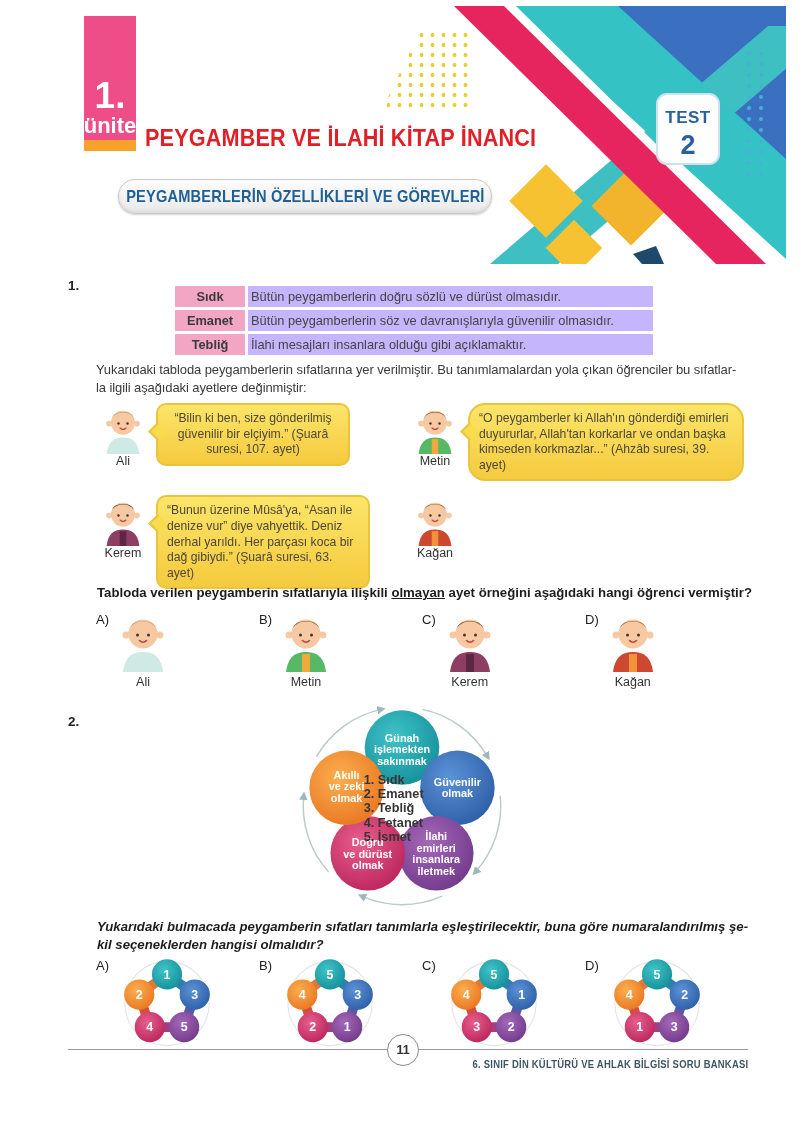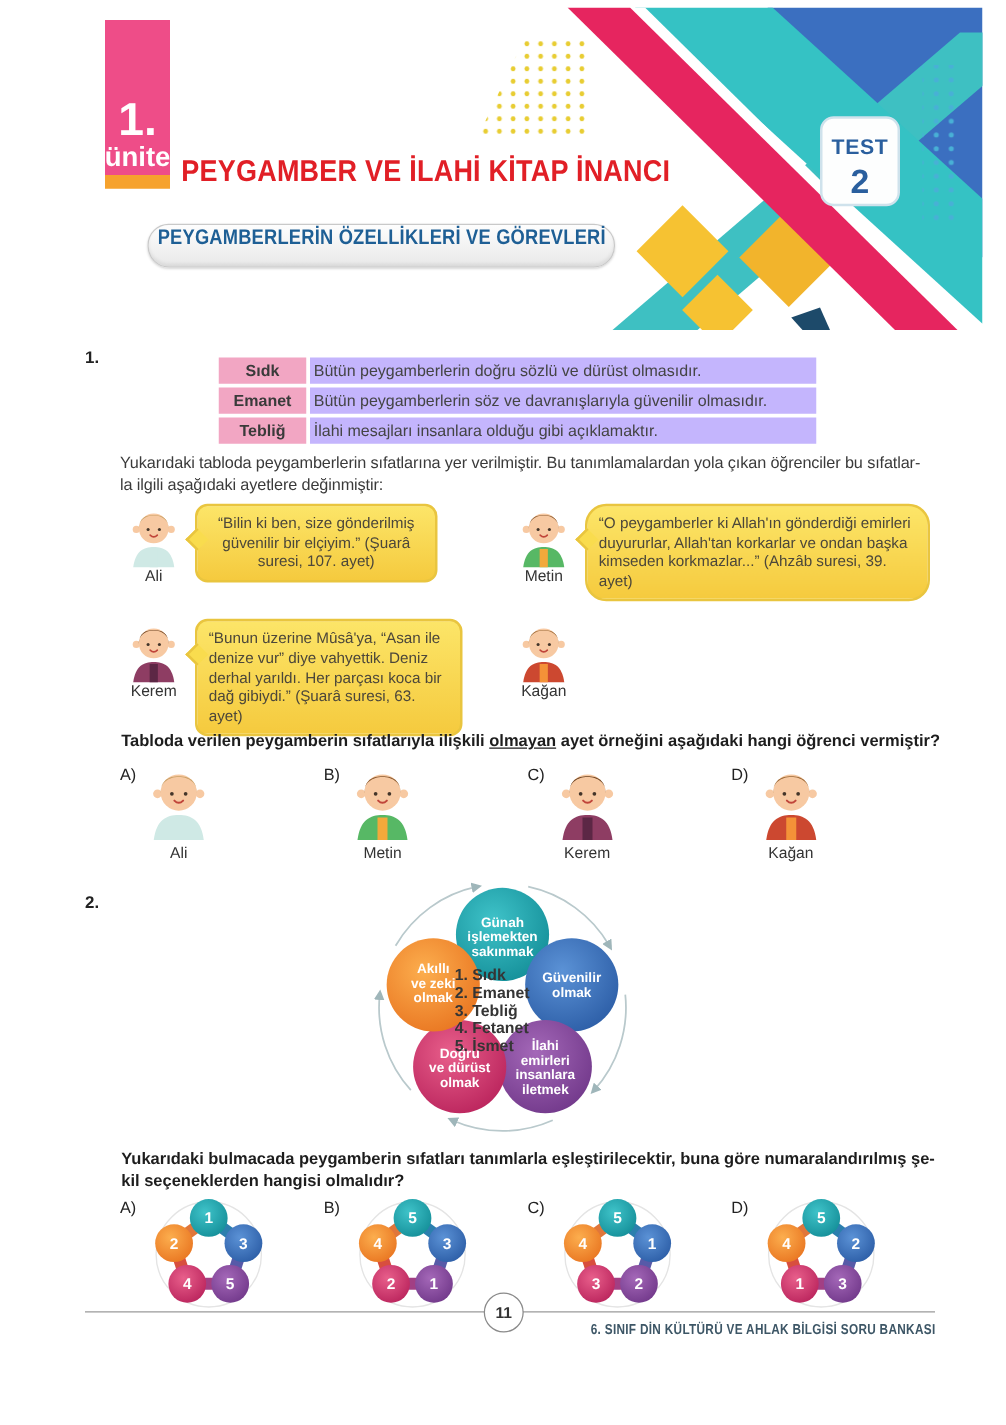--- a/index.html
+++ b/index.html
@@ -11,21 +11,21 @@
               display:flex;flex-direction:column;justify-content:flex-end;align-items:center;
               color:#fff;font-weight:bold;}
   .unit-number{font-size:37px;line-height:36px;}
   .unit-label{font-size:22px;line-height:24px;margin-bottom:2px;}
   .unit-strip{position:absolute;left:84px;top:140px;width:52px;height:11px;background:#f6a22d;}
   .page-title{position:absolute;left:145px;top:124px;font-size:24px;font-weight:bold;color:#e11f26;
               transform:scaleX(.9);transform-origin:left;white-space:nowrap;letter-spacing:.2px;}
   .section-banner{position:absolute;left:118px;top:179px;width:372px;height:33px;border-radius:17px;
               background:linear-gradient(#fdfdfd,#e9e9e9);border:1px solid #c9c9c9;
               box-shadow:0 1px 2px rgba(0,0,0,.18), inset 0 -2px 3px rgba(0,0,0,.07);
-              display:flex;justify-content:center;}
+              display:flex;align-items:center;justify-content:center;}
   .section-banner span{font-size:17px;font-weight:bold;color:#1e5f95;transform:scaleX(.86);
               white-space:nowrap;letter-spacing:.2px;}
   .header-art{position:absolute;left:446px;top:6px;width:340px;height:258px;}
   .dots-yellow{position:absolute;left:383px;top:30px;width:88px;height:78px;
               background-image:radial-gradient(circle,#e8cd33 1.7px,transparent 2.2px);
               background-size:11px 10px;
               clip-path:polygon(42% 0,100% 0,100% 100%,0 100%);}
 
   
   .q-number{position:absolute;left:68px;font-size:13.5px;font-weight:bold;color:#222;}
@@ -372,21 +372,21 @@
 
     <text x="97" y="83" font-size="12.6" font-weight="600" fill="#353535">
       <tspan x="97">1. Sıdk</tspan>
       <tspan x="97" dy="14.2">2. Emanet</tspan>
       <tspan x="97" dy="14.2">3. Tebliğ</tspan>
       <tspan x="97" dy="14.2">4. Fetanet</tspan>
       <tspan x="97" dy="14.2">5. İsmet</tspan>
     </text>
   </svg>
 
-  <div class="bold-q" style="top:918px;">
+  <div class="bold-q" style="top:918px;font-style:italic;">
     <div>Yukarıdaki bulmacada peygamberin sıfatları tanımlarla eşleştirilecektir, buna göre numaralandırılmış şe-</div>
     <div>kil seçeneklerden hangisi olmalıdır?</div>
   </div>
 
   <div class="q2-options">
 
     <div class="q-opt">
       <span class="opt-letter">A)</span>
       <svg class="mini" viewBox="0 0 96 88">
         <circle cx="48" cy="44" r="39" fill="none" stroke="#e4e4e4" stroke-width="1"></circle>

